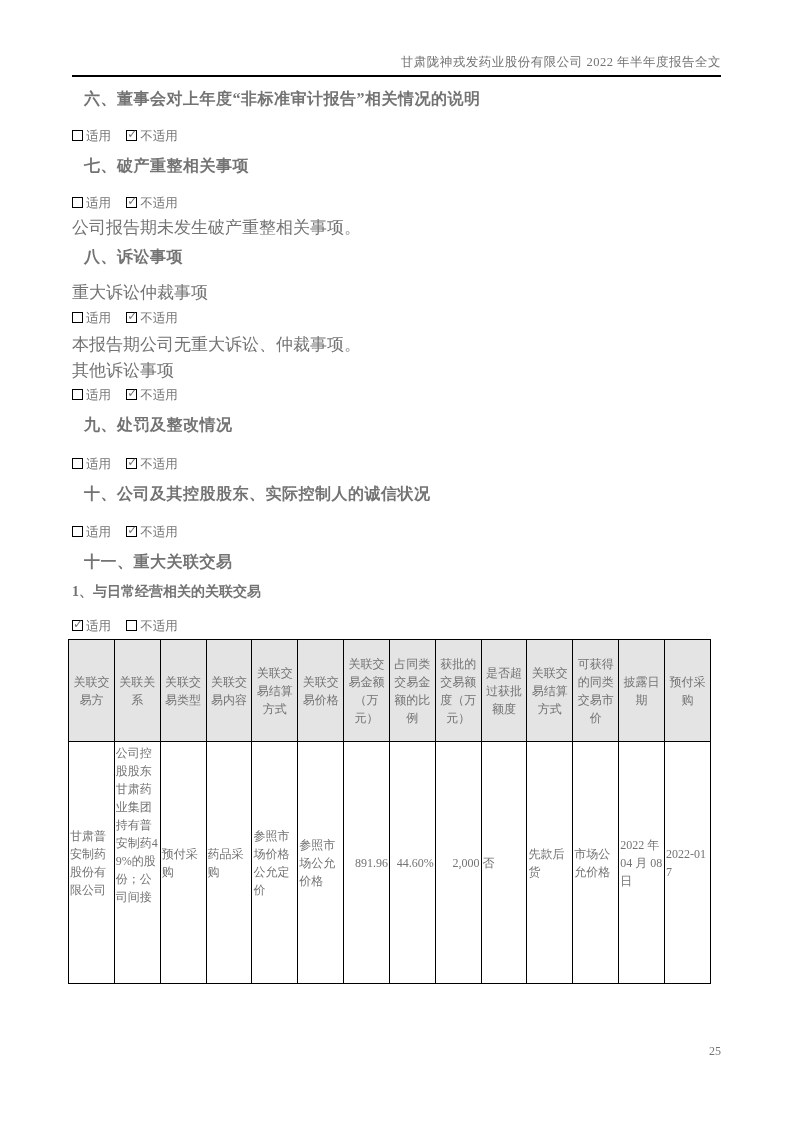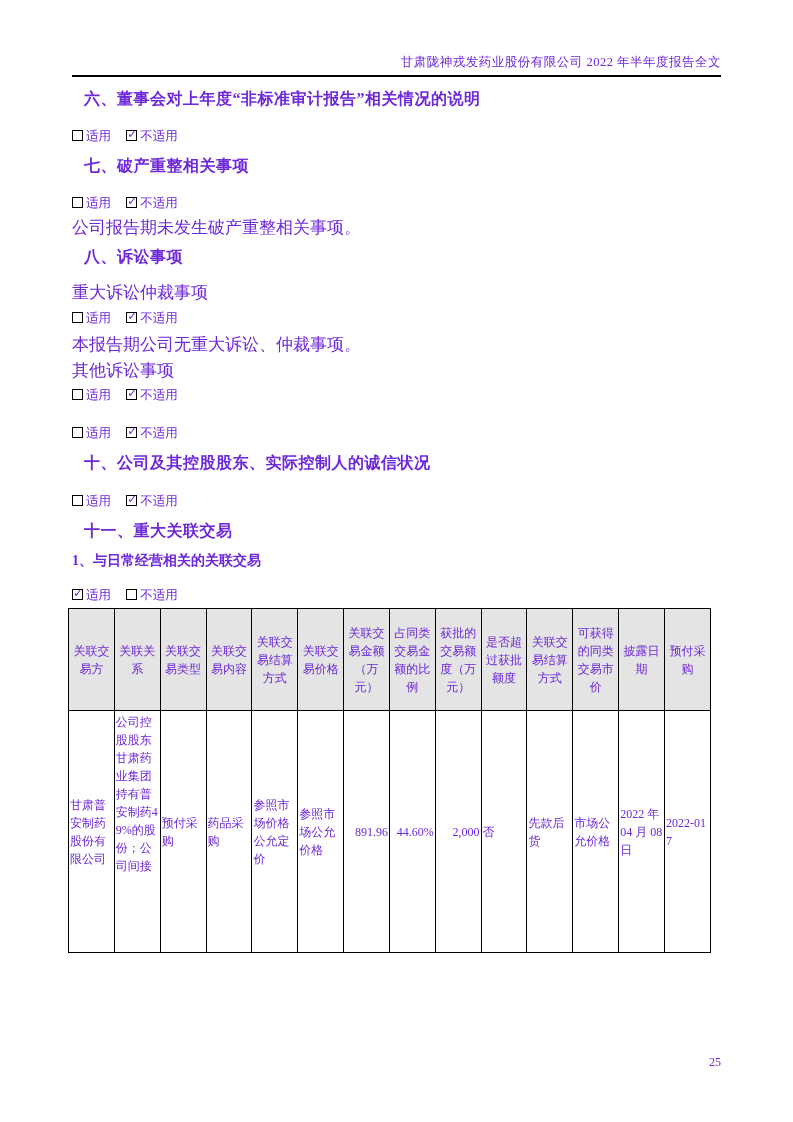--- a/index.html
+++ b/index.html
@@ -1,21 +1,21 @@
 <!DOCTYPE html>
 <html><head>
 <meta charset="utf-8">
 <style>
   html,body { margin:0; padding:0; background:#ffffff; }
   .page {
     position:relative;
     width:793px; height:1122px;
     margin:0 auto;
     background:#ffffff;
-    color:#6d28d9;
+    color:#737373;
     font-family:"Liberation Serif","DejaVu Serif",serif;
     box-sizing:border-box;
     padding:54px 72px 0 72px;
     overflow:hidden;
   }
   .doc-header { text-align:right; font-size:12.5px; line-height:16px; letter-spacing:0.5px; }
   .rule { border:0; border-top:2px solid #000; margin:5px 0 0 0; }
 
   h2.sec { font-size:16px; line-height:19px; font-weight:bold; margin:12px; letter-spacing:0.5px; }
   h3.subsec { font-size:14px; line-height:17px; font-weight:bold; margin:0; }
@@ -65,21 +65,21 @@
     height:97px; padding:2px 4px;
   }
   .rel-table td {
     text-align:left; vertical-align:middle;
     height:237px; padding:2px 1px;
   }
   .rel-table td.align-right { text-align:right; }
   .rel-table td.v-top { vertical-align:top; }
 
   .page-footer {
-    position:absolute; right:72px; bottom:52px;
+    position:absolute; right:72px; bottom:63px;
     font-size:12px;
   }
 </style>
 </head>
 <body>
 
 <div class="page">
 
   <div class="doc-header">
     <span>甘肃陇神戎发药业股份有限公司 2022 年半年度报告全文</span>
@@ -105,20 +105,21 @@
     <span class="cbpair"><span class="cb"></span><span>适用</span></span>
     <span class="cbpair"><span class="cb checked"></span><span>不适用</span></span>
   </div>
   <div class="bodyline m-top-11">本报告期公司无重大诉讼、仲裁事项。</div>
   <div class="bodyline m-top-11">其他诉讼事项</div>
   <div class="cbline m-top-10">
     <span class="cbpair"><span class="cb"></span><span>适用</span></span>
     <span class="cbpair"><span class="cb checked"></span><span>不适用</span></span>
   </div>
 
+  <h2 class="sec m-top-18">九、处罚及整改情况</h2>
   <div class="cbline m-top-23">
     <span class="cbpair"><span class="cb"></span><span>适用</span></span>
     <span class="cbpair"><span class="cb checked"></span><span>不适用</span></span>
   </div>
 
   <h2 class="sec m-top-21">十、公司及其控股股东、实际控制人的诚信状况</h2>
   <div class="cbline m-top-22">
     <span class="cbpair"><span class="cb"></span><span>适用</span></span>
     <span class="cbpair"><span class="cb checked"></span><span>不适用</span></span>
   </div>

